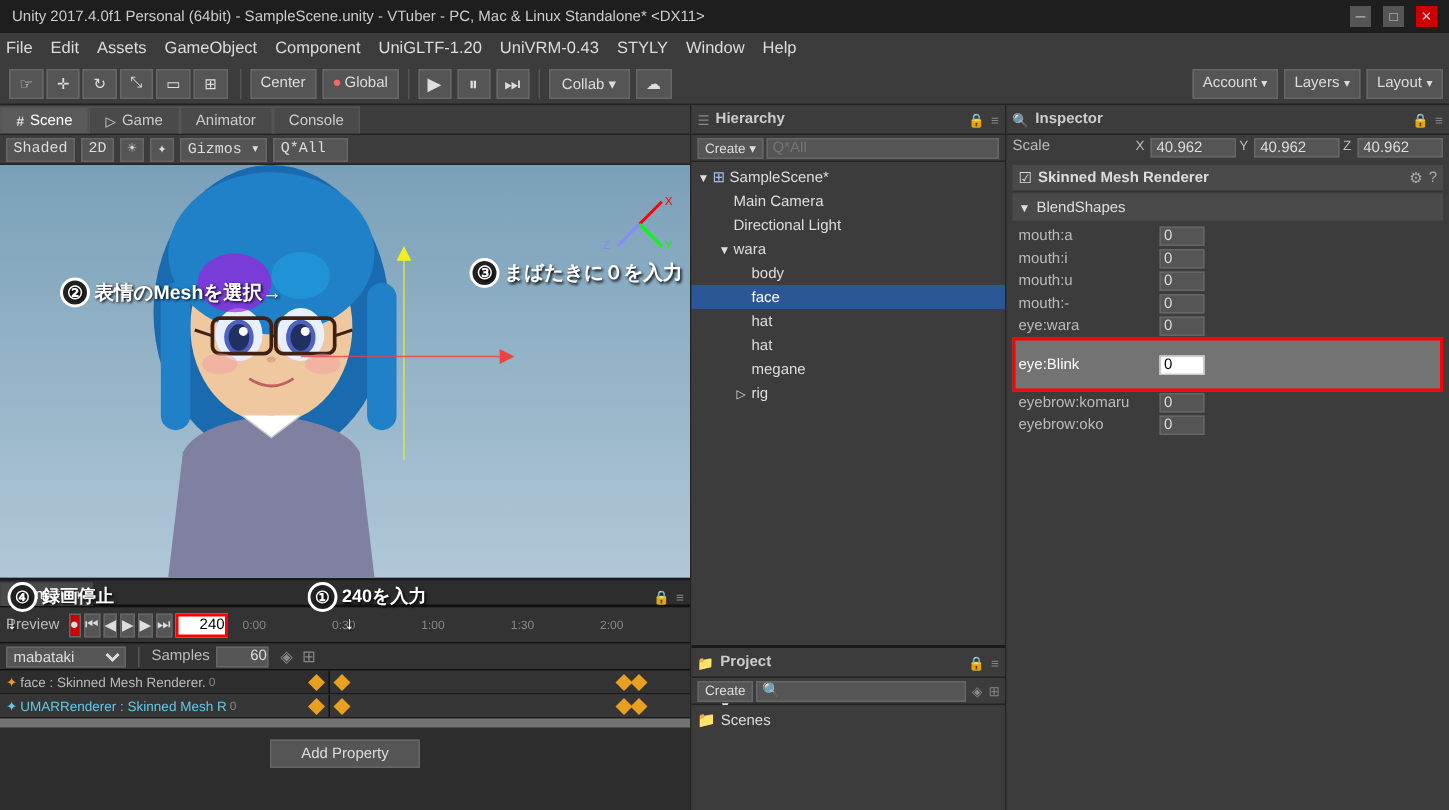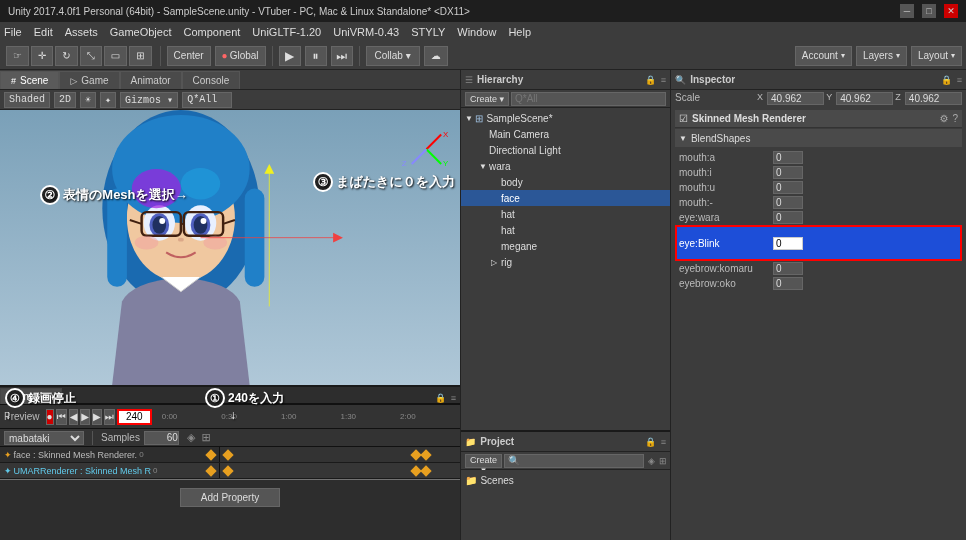--- a/index.html
+++ b/index.html
@@ -405,21 +405,21 @@
       display: flex; align-items: center; justify-content: center;
       cursor: pointer; font-size: 10px;
     }
     .anim-ctrl-btn.record { background: #c00; }
     .anim-frame-input {
       background: #fff;
       border: 2px solid #f00;
       color: #000;
       width: 35px; height: 16px;
       font-size: 10px;
-      text-align: center;
+      text-align: right;
     }
     .anim-label-row {
       display: flex;
       align-items: center;
       padding: 0 4px;
       gap: 4px;
       height: 18px;
       background: #333;
       border-bottom: 1px solid #111;
     }
@@ -709,21 +709,21 @@
             <span style="font-size:9px; color:#60c8e8;">UMARRenderer : Skinned Mesh R</span>
             <span class="prop-num">0</span>
             <div style="margin-left:auto; width:8px; height:8px; background:#e8a020; transform:rotate(45deg); cursor:pointer;"></div>
           </div>
           <div class="anim-timeline-track" style="position:relative; background:#363636;">
             <div style="position:absolute; left:4px; top:4px; width:8px; height:8px; background:#e8a020; transform:rotate(45deg);"></div>
             <div style="position:absolute; right:40px; top:4px; width:8px; height:8px; background:#e8a020; transform:rotate(45deg);"></div>
             <div style="position:absolute; right:30px; top:4px; width:8px; height:8px; background:#e8a020; transform:rotate(45deg);"></div>
           </div>
         </div>
-        <div style="padding: 4px; background:#2d2d2d; border-top:1px solid #737373;">
+        <div style="padding: 4px; background:#2d2d2d; border-top:6px solid #737373;">
           <button class="add-property-btn">Add Property</button>
         </div>
       </div>
     </div>
   </div>
 
   <div id="mid-panel">
 
     <div id="hierarchy-panel">
       <div class="panel-header">
@@ -858,21 +858,21 @@
         <div class="blend-row">
           <span class="blend-label">mouth:-</span>
           <input class="blend-value" type="text" value="0" style="">
         </div>
 
         <div class="blend-row">
           <span class="blend-label">eye:wara</span>
           <input class="blend-value" type="text" value="0" style="">
         </div>
 
-        <div class="blend-row" style="background:#1d4ed8; border:2px solid #f00; padding:16px 2px;">
+        <div class="blend-row" style="background:#737373; border:2px solid #f00; padding:16px 2px;">
           <span class="blend-label" style="color:#fff;">eye:Blink</span>
           <input class="blend-value" type="text" value="0" style="background: rgb(255, 255, 255); color: rgb(0, 0, 0); border: 1px solid rgb(204, 204, 204);">
         </div>
 
         <div class="blend-row">
           <span class="blend-label">eyebrow:komaru</span>
           <input class="blend-value" type="text" value="0" style="">
         </div>
 
         <div class="blend-row">

